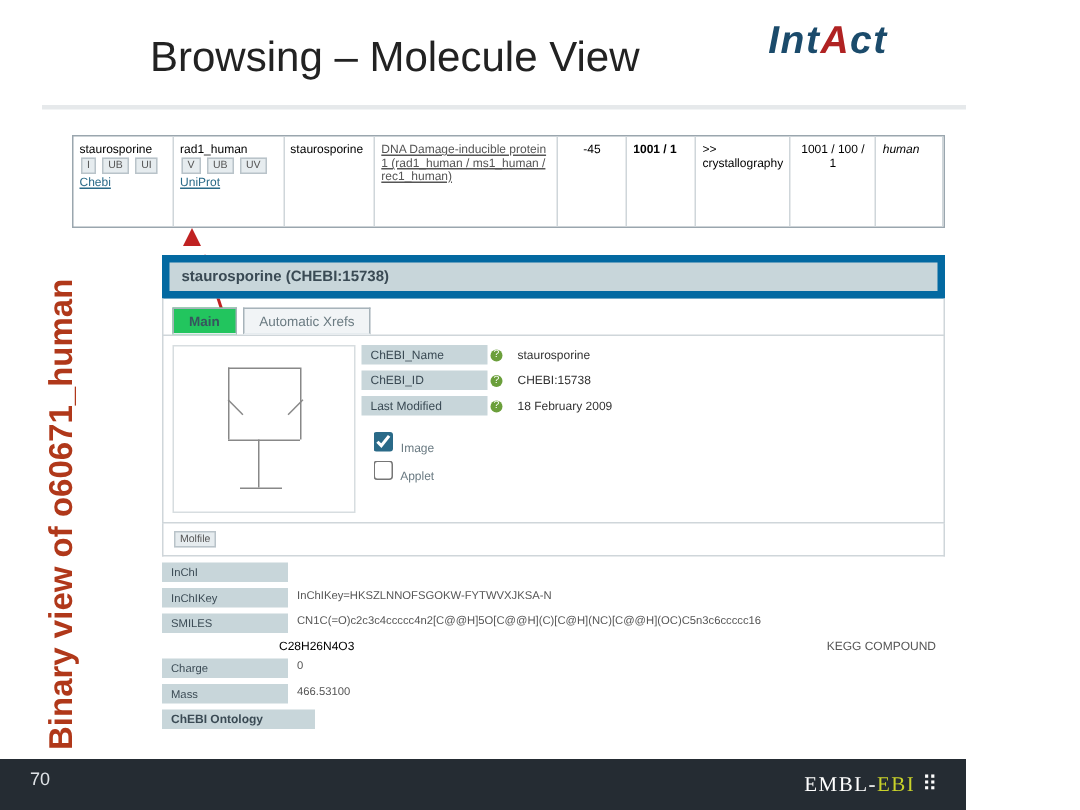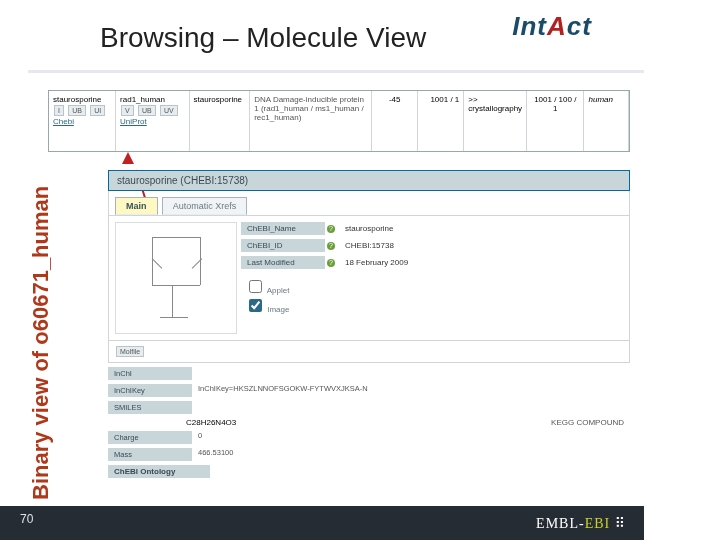--- a/index.html
+++ b/index.html
@@ -23,38 +23,38 @@
   .footer { position:absolute; bottom:0; left:0; right:0; height:34px; background:#252c33; }
   .embl { position:absolute; right:18px; bottom:8px; color:#fff; font-family: Georgia, serif; font-size:14px; letter-spacing:1px; }
   .embl .ebi { color:#c9d22a; }
 
   
   .panel1 { position:absolute; top:90px; left:48px; right:14px; height:60px; border:1px solid #9aa6ae; background:#fff; font-size:8px; display:flex; }
   .panel1 > div { border-right:1px solid #cfd6da; padding:4px; }
   .p1-col1 { width:72px; }
   .p1-col2 { width:80px; }
   .p1-col3 { width:64px; }
-  .p1-col4 { width:140px; color:#555; }
+  .p1-col4 { width:140px; color:#555;text-decoration:underline; }
   .p1-col5 { width:46px; text-align:center; }
-  .p1-col6 { width:46px; text-align:right; }
+  .p1-col6 { width:46px; text-align:left;font-weight:bold; }
   .p1-col7 { flex:1; }
   .p1-col8 { width:60px; text-align:center; }
   .p1-col9 { width:44px; border-right:none;font-style:italic; }
   .chip { display:inline-block; background:#e6ecef; border:1px solid #b9c3c9; color:#555; font-size:7px; padding:1px 3px; margin:1px; }
   .linkish { color:#2a6a88; text-decoration:underline; cursor:pointer; font-size:8px; }
 
   
   .arrow-line { position:absolute; top:170px; left:135px; width:2px; height:44px; background:#c02222; transform:rotate(-18deg); transform-origin:top; }
   .arrow-head { position:absolute; top:152px; left:122px; width:0; height:0; border-left:6px solid transparent; border-right:6px solid transparent; border-bottom:12px solid #c02222; }
 
   
   .panel2 { position:absolute; top:170px; left:108px; right:14px; bottom:48px; font-size:8px; }
-  .chebi-title { background:#c8d6da; border:1px solid #0369a1; padding:4px 8px; color:#3a4a54; font-weight:normal; font-size:10px; }
+  .chebi-title { background:#c8d6da; border:5px solid #0369a1; padding:4px 8px; color:#3a4a54; font-weight:bold; font-size:10px; }
   .tabs { border:1px solid #cfd6da; border-top:none; padding:6px 6px 0 6px; }
-  .tab { display:inline-block; background:#fef9c3; border:1px solid #a7b3ba; border-bottom-color:#e6ecef; color:#37545e; padding:3px 10px; font-size:9px; font-weight:bold; margin-right:2px; }
+  .tab { display:inline-block; background:#22c55e; border:1px solid #a7b3ba; border-bottom-color:#e6ecef; color:#37545e; padding:3px 10px; font-size:9px; font-weight:bold; margin-right:2px; }
   .tab.inactive { font-weight:normal; background:#f1f4f6; color:#6b7b82; }
 
   .chebi-body { border:1px solid #cfd6da; border-top:none; display:flex; padding:6px; gap:4px; }
   .structure { width:120px; height:110px; border:1px solid #d7dde0; position:relative; }
   .skel { position:absolute; background:#888; }
 
   .toggle-col { flex:1; }
   .kv { display:flex; align-items:center; margin-bottom:4px; }
   .kv .lab { background:#c8d6da; color:#3a4a54; padding:2px 6px; width:72px; display:inline-block; font-size:8px; }
   .kv .val { padding-left:10px; color:#333; font-size:8px; }
@@ -149,38 +149,39 @@
           <span class="lab">ChEBI_ID</span>
             <span class="q">?</span>
           <span class="val">CHEBI:15738</span>
         </div>
         <div class="kv">
           <span class="lab">Last Modified</span>
             <span class="q">?</span>
           <span class="val">18 February 2009</span>
         </div>
         <div class="view-toggles">
+          <label><input type="checkbox" checked="" style=""> <span>Image</span></label>
           <label><input type="checkbox" style=""> <span>Applet</span></label>
-          <label><input type="checkbox" checked="" style=""> <span>Image</span></label>
         </div>
       </div>
     </div>
     <div style="border:1px solid #cfd6da;border-top:none;padding:4px 6px;">
       <span class="chip">Molfile</span>
     </div>
 
     <div class="longfield">
       <span class="lab">InChI</span>
     </div>
     <div class="longfield">
       <span class="lab">InChIKey</span>
       <span class="val">InChIKey=HKSZLNNOFSGOKW-FYTWVXJKSA-N</span>
     </div>
     <div class="longfield">
       <span class="lab">SMILES</span>
+      <span class="val">CN1C(=O)c2c3c4ccccc4n2[C@@H]5O[C@@H](C)[C@H](NC)[C@@H](OC)C5n3c6ccccc16</span>
     </div>
 
     <div class="src-row">
       <div class="left">
         <span style="width:78px;"></span>
         <span class="val">C28H26N4O3</span>
       </div>
       <span class="src-col-label" style="color:#555;">KEGG COMPOUND</span>
     </div>
 

